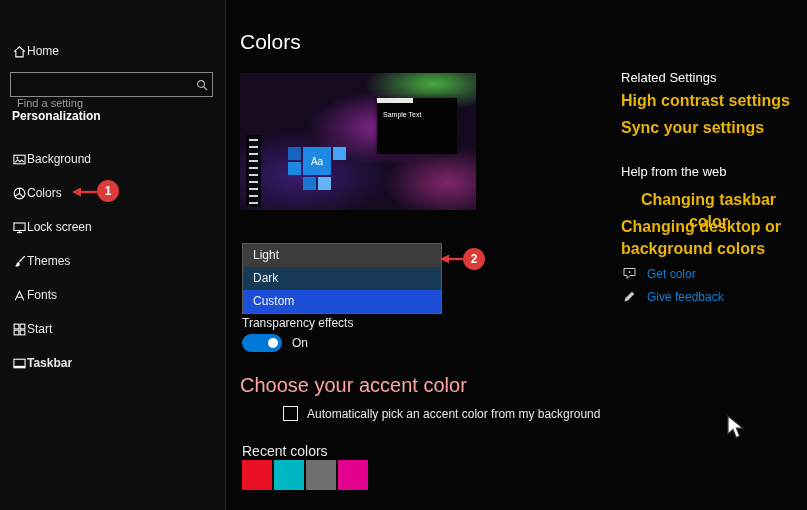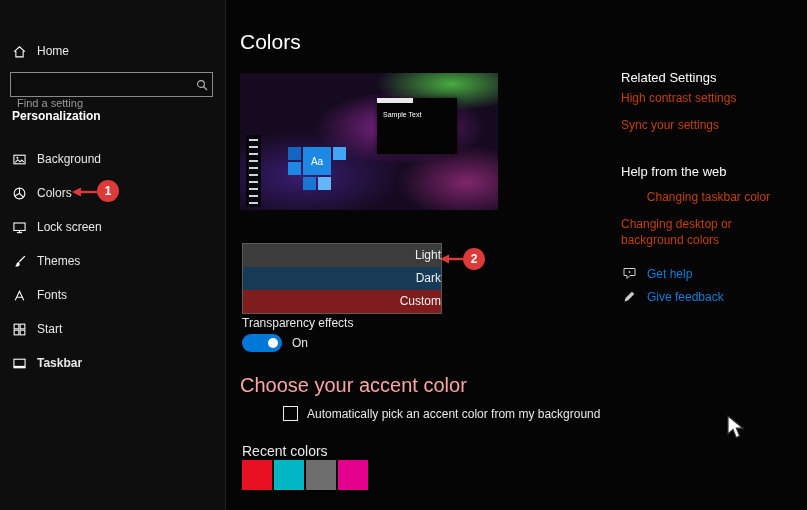--- a/index.html
+++ b/index.html
@@ -8,79 +8,79 @@
     background:#0e0e0e; color:#fff;
     font-family:"Liberation Sans", sans-serif; font-size:12px;
   }
   
   .titlebar-label { position:absolute; left:10px; top:6px; font-size:11px; color:#eee; }
   .win-controls { position:absolute; right:0; top:0; display:flex; }
   .win-btn { width:32px; height:26px; display:flex; align-items:center; justify-content:center;
              color:#cfcfcf; font-size:11px; cursor:default; }
   
   .sidebar { position:absolute; left:0; top:0; width:224px; height:510px; background:#0e0e0e; }
-  .side-row { position:absolute; left:12px; display:flex; align-items:center; gap:10px; height:22px;justify-content:center; }
+  .side-row { position:absolute; left:12px; display:flex; align-items:center; gap:0; height:22px;justify-content:center; }
   .side-row .lbl { color:#e8e8e8; font-size:12px; }
   .icon-svg { width:15px; height:15px; flex:0 0 15px; }
   .search-box { position:absolute; left:10px; top:72px; width:201px; height:23px;
                 background:#0c0c0c; border:1px solid #8a8a8a; display:flex; align-items:center; }
   .search-box input { flex:1; background:transparent; border:none; outline:none;
                       color:#ddd; font-size:11px; padding:0 6px;
                       font-family:"Liberation Sans", sans-serif;margin-top:36px; }
   .search-box input::placeholder { color:#9a9a9a; }
   .search-mag { width:20px; display:flex; align-items:center; justify-content:center; }
   .section-h { position:absolute; left:12px; top:109px; font-weight:bold; font-size:12px; color:#fff; }
   
   .main { position:absolute; left:225px; top:0; width:582px; height:510px;
           background:#050505; border-left:1px solid #222; }
   .page-title { position:absolute; left:14px; top:30px; font-size:21px; font-weight:300; color:#fff; }
   
-  .preview { position:absolute; left:14px; top:73px; width:258px; height:137px;
+  .preview { position:absolute; left:14px; top:73px; width:236px; height:137px;
              background:
                radial-gradient(ellipse 45% 30% at 82% 8%, rgba(80,200,70,.85), transparent 65%),
                radial-gradient(ellipse 55% 45% at 62% 40%, rgba(160,45,170,.85), transparent 60%),
                radial-gradient(ellipse 60% 50% at 25% 75%, rgba(70,35,140,.75), transparent 65%),
                radial-gradient(ellipse 45% 45% at 88% 80%, rgba(215,60,170,.55), transparent 60%),
                #150a20;
              overflow:hidden; }
   .mini-strip { position:absolute; left:6px; top:62px; width:15px; height:72px; background:#05050c;
                 background-image:repeating-linear-gradient(to bottom, #cfd4da 0 2px, transparent 2px 7px);
                 background-size:9px 100%; background-repeat:no-repeat; background-position:3px 4px; }
   .mini-win { position:absolute; left:137px; top:25px; width:80px; height:56px; background:#040404;
               box-shadow:0 0 6px rgba(0,0,0,.6); }
   .mini-win-bar { width:45%; height:5px; background:#e9e9e9; }
   .mini-sample { margin:8px 0 0 6px; font-size:7px; color:#fff; }
   .mini-tiles { position:absolute; left:48px; top:72px; width:64px; height:58px; }
   .tile { position:absolute; }
   .tile-aa { display:flex; align-items:center; justify-content:center; font-size:10px; color:#fff; }
   
   .dropdown { position:absolute; left:16px; top:243px; width:198px; background:#2d2d2d;
-              border:1px solid #5a5a5a; z-index:5;text-align:right; }
+              border:1px solid #5a5a5a; z-index:5; }
   .dd-option { height:23px; line-height:23px; padding-left:10px; font-size:12px; color:#f0f0f0; }
   .dd-light { background:#3c3c3c; }
   .dd-dark { background:#173a57; }
-  .dd-custom { background:#7f1d1d; }
+  .dd-custom { background:#1d4ed8; }
   
   .transp-label { position:absolute; left:16px; top:316px; font-size:12px; color:#e8e8e8; }
   .toggle { position:absolute; left:16px; top:334px; width:40px; height:18px; border-radius:9px;
             background:#0078d7; }
   .toggle-knob { position:absolute; right:4px; top:4px; width:10px; height:10px;
                  border-radius:50%; background:#fff; }
   .toggle-state { position:absolute; left:66px; top:336px; font-size:12px; color:#e8e8e8; }
   
   .accent-h { position:absolute; left:14px; top:374px; font-size:20px; font-weight:400; color:#fca5a5;text-align:center; }
   .chk-row { position:absolute; left:17px; top:406px; display:flex; align-items:center; gap:9px;padding-left:40px; }
   .chk { width:13px; height:13px; border:1px solid #f0f0f0; background:transparent; }
   .chk-label { font-size:12px; color:#e8e8e8; }
   .recent-label { position:absolute; left:16px; top:443px; font-size:14px; color:#e8e8e8; }
   .swatches { position:absolute; left:16px; top:460px; display:flex; gap:2px; }
   .swatch { width:30px; height:30px; }
   
   .rc-h { position:absolute; font-size:13px; color:#fff; }
-  .rc-link { position:absolute; font-size:12px; color:#c2410c; cursor:pointer; width:175px; line-height:1.35; }
+  .rc-link { position:absolute; font-size:16px; color:#eab308; cursor:pointer; width:175px; line-height:1.35;font-weight:bold; }
   .rc-row { position:absolute; display:flex; align-items:center; gap:10px; }
   .rc-row .rc-link2 { font-size:12px; color:#0f7fd8; position:static; }
   
   .annot-circle { position:absolute; width:22px; height:22px; border-radius:50%;
                   background:#dd3a3a; display:flex; align-items:center; justify-content:center;
                   font-size:12px; font-weight:bold; color:#fff; z-index:10;
                   box-shadow:0 1px 2px rgba(0,0,0,.5); }
   .annot-arrow { position:absolute; z-index:10; }
   
   .cursor { position:absolute; z-index:20; }
@@ -244,21 +244,21 @@
 
     <div class="rc-h" style="left:395px; top:164px;">Help from the web</div>
     <div class="rc-link" style="left:395px; top:189px;text-align:center;">Changing taskbar color</div>
     <div class="rc-link" style="left:395px; top:208px; width:168px;margin-top:8px;">Changing desktop or background colors</div>
 
     <div class="rc-row" style="left:396px; top:266px;">
       <svg width="15" height="15" viewBox="0 0 15 15">
         <path d="M2 2.5h11v7H8l-3 3v-3H2z" fill="none" stroke="#ccc" stroke-width="1"></path>
         <circle cx="7.5" cy="6" r=".9" fill="#ccc"></circle>
       </svg>
-      <span class="rc-link2">Get help</span>
+      <span class="rc-link2">Get color</span>
     </div>
 
     <div class="rc-row" style="left:396px; top:289px;">
       <svg width="15" height="15" viewBox="0 0 15 15">
         <path d="M2.5 12.5l1-3.4 6.4-6.4 2.4 2.4-6.4 6.4z" fill="#ccc"></path>
       </svg>
       <span class="rc-link2">Give feedback</span>
     </div>
 
     <svg class="cursor" style="left:501px; top:415px;" width="20" height="26" viewBox="0 0 20 26">

